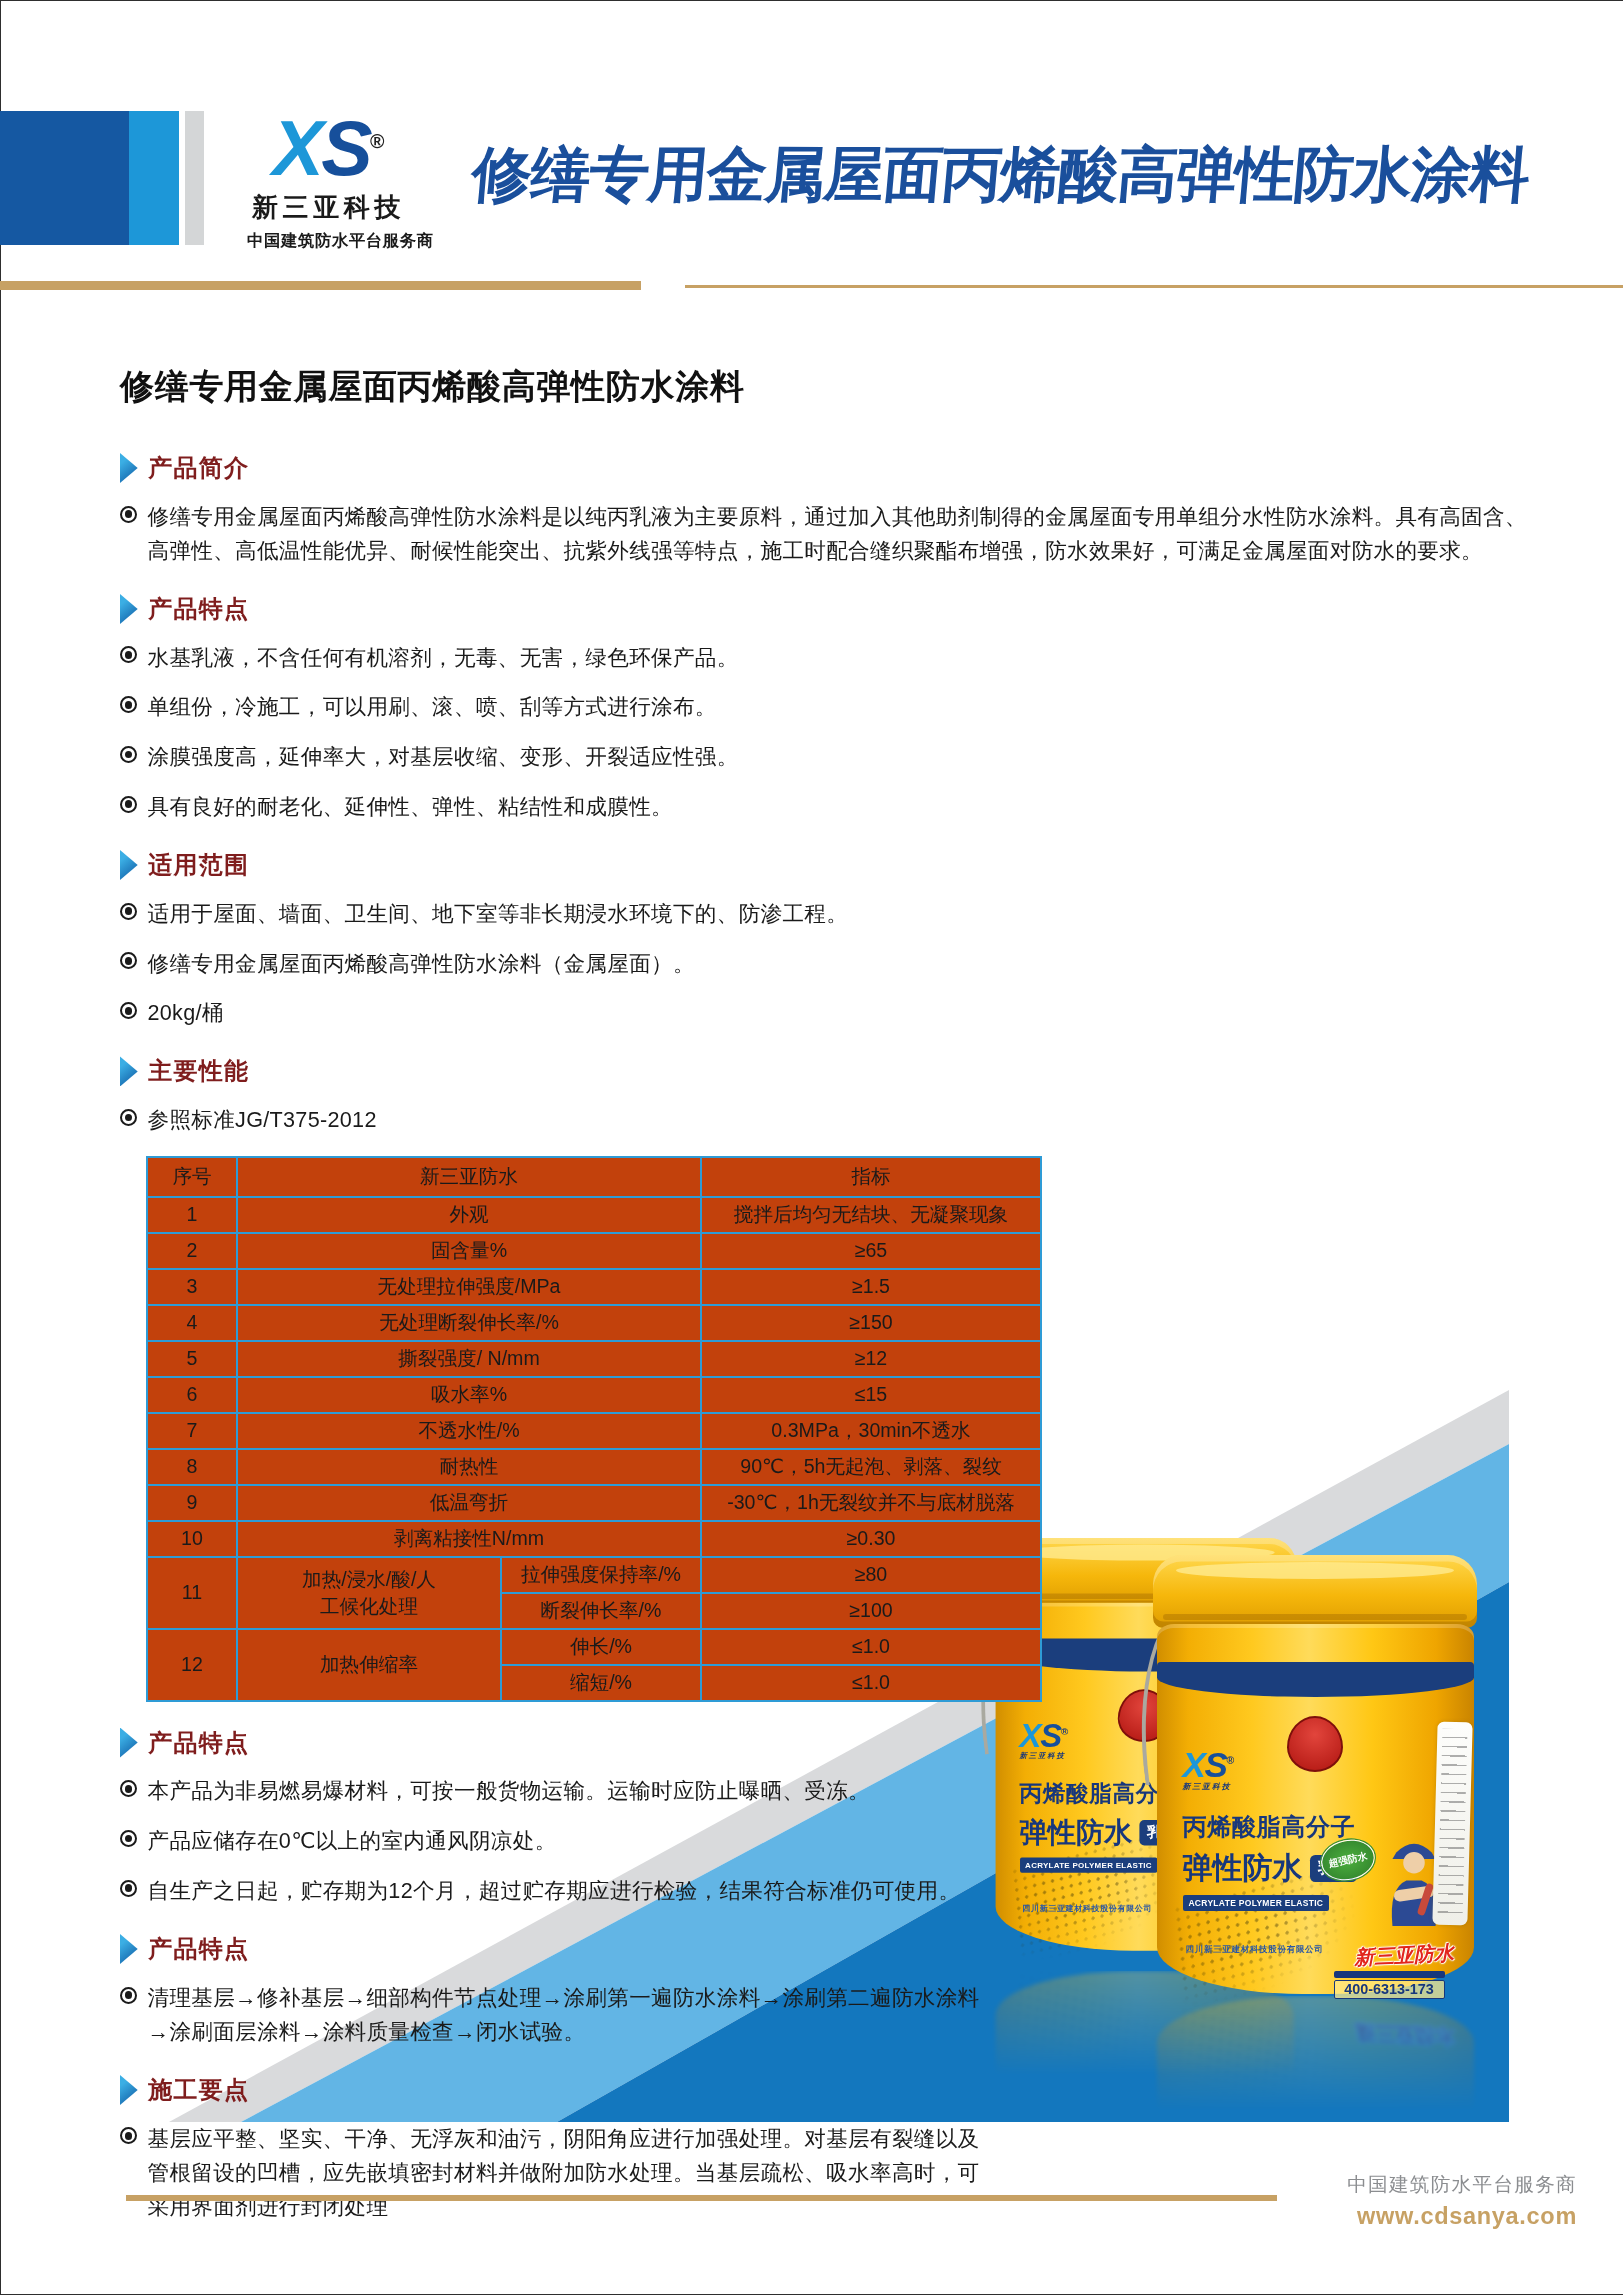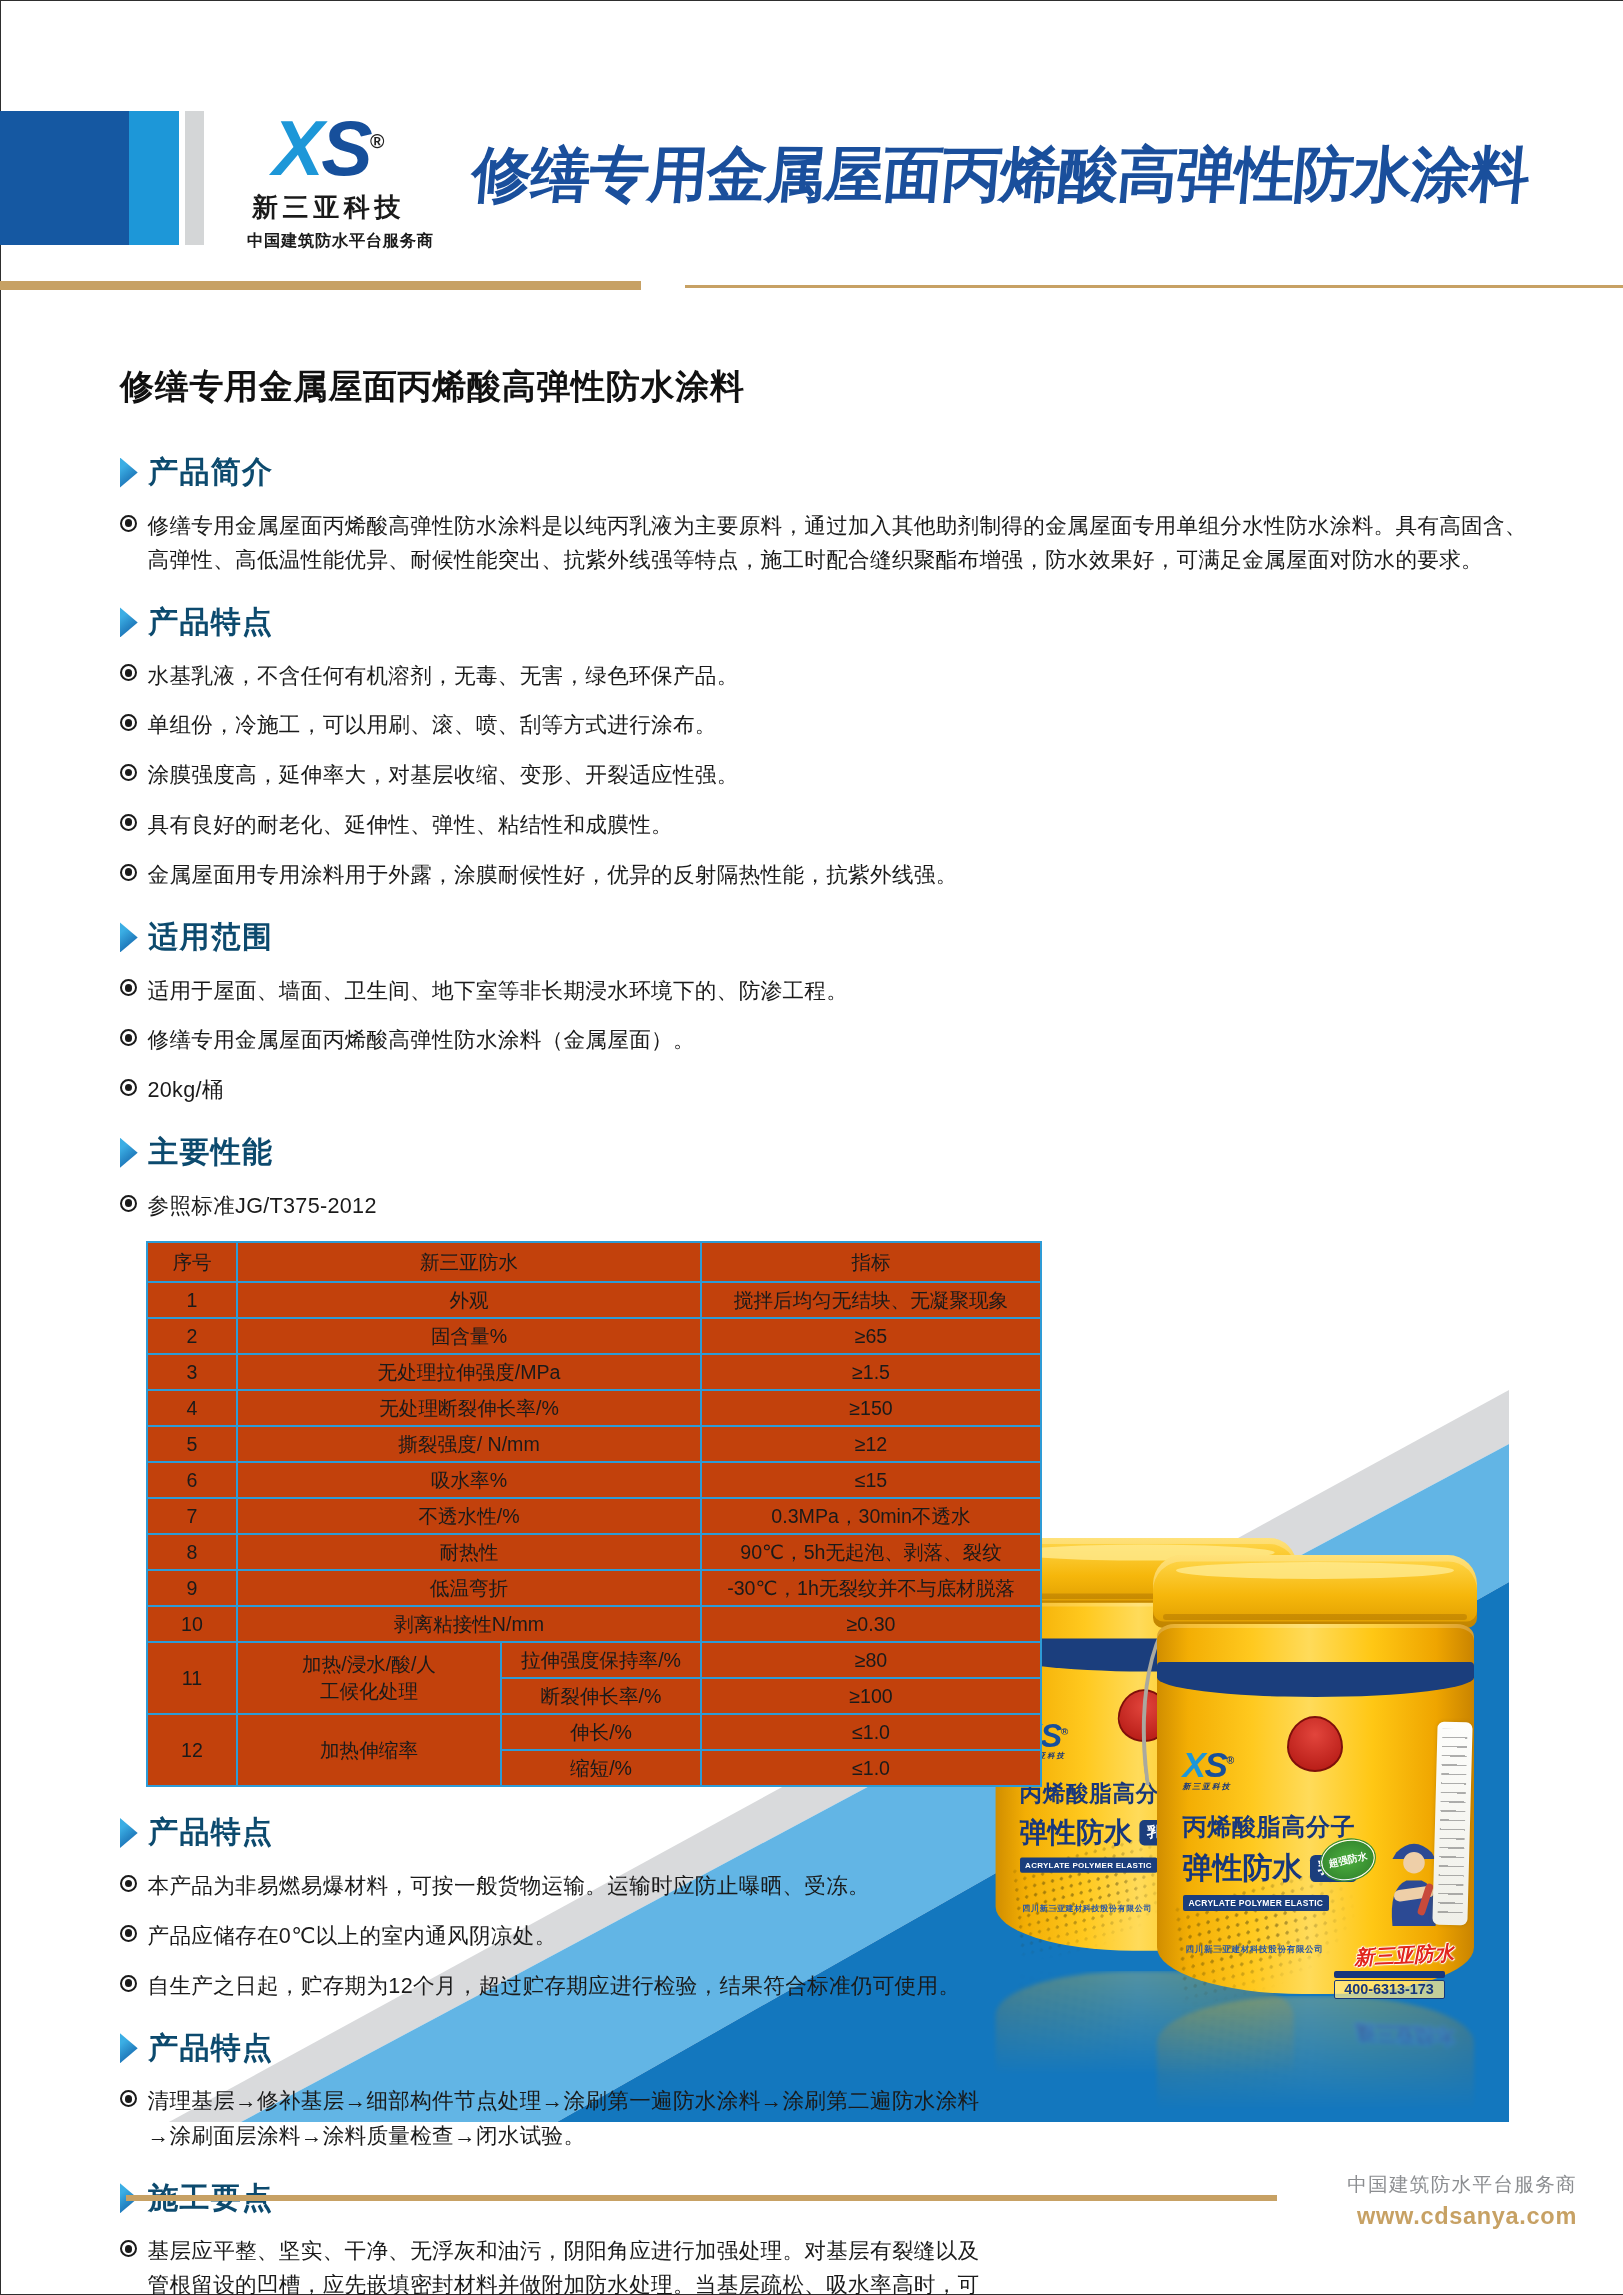--- a/index.html
+++ b/index.html
@@ -95,21 +95,21 @@
     -webkit-mask-image:linear-gradient(180deg,rgba(0,0,0,.9),transparent 80%);
             mask-image:linear-gradient(180deg,rgba(0,0,0,.9),transparent 80%);}
   .refl .bk{transform:translateY(439px) scaleY(-1);transform-origin:top left;}
   .refl .bk.backr{transform:translateY(413px) scaleY(-1) scale(.94);transform-origin:top left;}
   
   .content{position:absolute;left:120px;top:364px;width:1439px;z-index:5;}
   .main-title{font-size:34px;font-weight:bold;color:#111;margin:0 0 42px 0;letter-spacing:0.7px;}
   .sec-head{display:flex;align-items:center;gap:10.5px;margin-top:25px;}
   .arrow-icon{width:17.7px;height:30px;background:linear-gradient(140deg,#3BAEE4 25%,#1566AC 85%);
     clip-path:polygon(0 0,100% 50%,0 100%);flex:0 0 auto;}
-  .sec-title{font-size:30px;font-weight:bold;color:#0c4a6e;letter-spacing:1.3px;font-family:Liberation Serif, serif;}
+  .sec-title{font-size:24px;font-weight:bold;color:#7f1d1d;letter-spacing:1.3px;font-family:Liberation Serif, serif;}
   .bullet{display:flex;align-items:flex-start;gap:10.5px;margin-top:15.7px;}
   .mk{flex:0 0 auto;width:13px;height:13px;border:2.6px solid #1a1a1a;border-radius:50%;margin-top:5.9px;position:relative;}
   .mk::after{content:"";position:absolute;left:2.6px;top:2.6px;width:7.8px;height:7.8px;border-radius:50%;background:#1a1a1a;}
   .btxt{font-size:21.6px;line-height:1.58;color:#1a1a1a;white-space:pre-line;letter-spacing:0.3px;}
   
   .tblwrap{margin:18.3px 0 0 26px;}
   table.perf{border-collapse:collapse;border:2.6px solid #2E9BD6;background:#c2410c;}
   .perf th,.perf td{border:2px solid #2E9BD6;text-align:center;vertical-align:middle;
     font-size:19.6px;color:#1a1a1a;padding:0 9.2px;height:34px;white-space:pre-line;}
   .perf th{height:38px;font-weight:normal;}
@@ -253,24 +253,20 @@
         <span class="mk"></span>
         <span class="btxt">单组份，冷施工，可以用刷、滚、喷、刮等方式进行涂布。</span>
       </div>
     <div class="bullet">
         <span class="mk"></span>
         <span class="btxt">涂膜强度高，延伸率大，对基层收缩、变形、开裂适应性强。</span>
       </div>
     <div class="bullet">
         <span class="mk"></span>
         <span class="btxt">具有良好的耐老化、延伸性、弹性、粘结性和成膜性。</span>
-      </div>
-    <div class="bullet">
-        <span class="mk"></span>
-        <span class="btxt">金属屋面用专用涂料用于外露，涂膜耐候性好，优异的反射隔热性能，抗紫外线强。</span>
       </div>
 
     <div class="sec-head">
       <span class="arrow-icon"></span>
       <span class="sec-title">适用范围</span>
     </div>
     <div class="bullet">
         <span class="mk"></span>
         <span class="btxt">适用于屋面、墙面、卫生间、地下室等非长期浸水环境下的、防渗工程。</span>
       </div>

